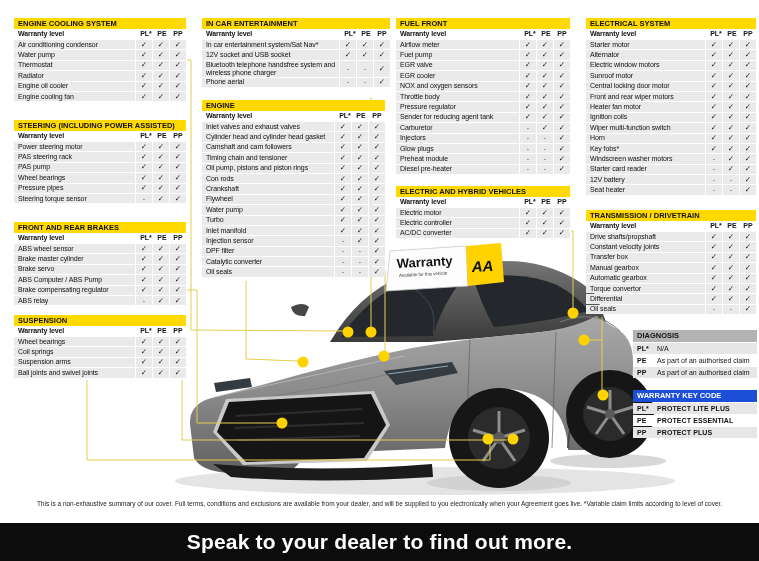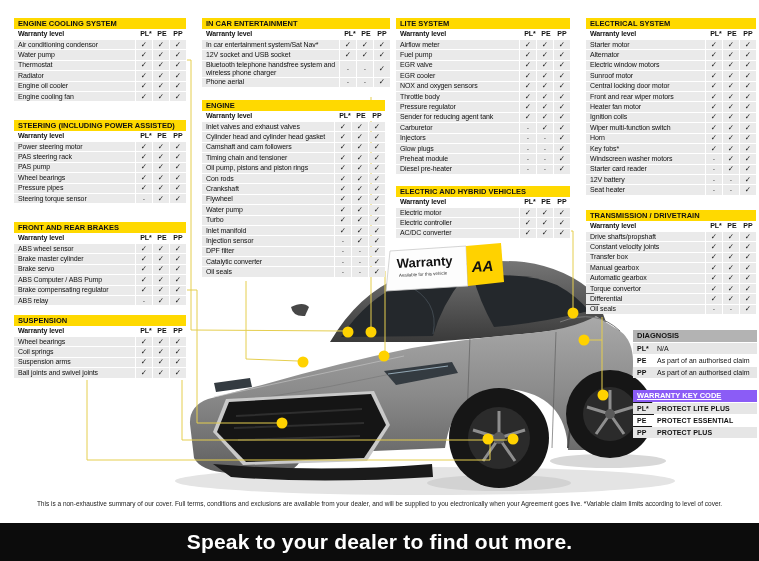--- a/index.html
+++ b/index.html
@@ -16,21 +16,21 @@
   .t-lbl{flex:1;padding-left:4px;letter-spacing:-0.1px;display:flex;align-items:center;}
   .t-hrow .t-lbl{font-weight:bold;}
   .t-mk{flex:0 0 16px;width:16px;text-align:center;display:flex;align-items:center;justify-content:center;}
   .t-row .t-mk{border-left:1px solid #fff;}
   .chk{color:#1c1c1c;font-size:7.5px;}
   .dsh{color:#444;}
   
   .infobox{position:absolute;z-index:2;width:124px;font-size:7px;}
   .ib-title{font-weight:bold;font-size:7.5px;line-height:12px;padding:0 4px;}
   .ib-title.gray{background:#b3b3b3;color:#111;}
-  .ib-title.black{background:#8b5cf6;color:#fff;text-decoration:underline;}
+  .ib-title.black{background:#1d4ed8;color:#fff;}
   .ib-row{display:flex;align-items:center;min-height:11px;line-height:9px;margin-top:1px;padding:0 0 0 4px;}
   .ib-row.alt{background:#e6e6e6;}
   .ib-row.plain{background:#fff;}
   .ib-code{flex:0 0 20px;font-weight:bold;}
   .ib-text{flex:1;}
   .ib-row.bold .ib-text{font-weight:bold;letter-spacing:0.1px;}
   
   #disclaimer{position:absolute;left:0;right:0;top:500px;text-align:center;font-size:6.5px;color:#222;z-index:2;}
   #cta-bar{position:absolute;left:0;right:0;bottom:0;height:38px;background:#0c0c0c;z-index:3;
            display:flex;align-items:center;justify-content:center;}
@@ -441,21 +441,21 @@
         <span class="t-mk chk">✓</span>
       </div>
       <div class="t-row">
         <span class="t-lbl">Oil seals</span>
         <span class="t-mk dsh">-</span>
         <span class="t-mk dsh">-</span>
         <span class="t-mk chk">✓</span>
       </div>
     </div>
   <div class="wtable" id="t-fuel">
-      <div class="t-title">LITE SYSTEM</div>
+      <div class="t-title">FUEL FRONT</div>
       <div class="t-hrow">
         <span class="t-lbl">Warranty level</span>
         <span class="t-mk">PL*</span>
         <span class="t-mk">PE</span>
         <span class="t-mk">PP</span>
       </div>
       <div class="t-row">
         <span class="t-lbl">Airflow meter</span>
         <span class="t-mk chk">✓</span>
         <span class="t-mk chk">✓</span>

